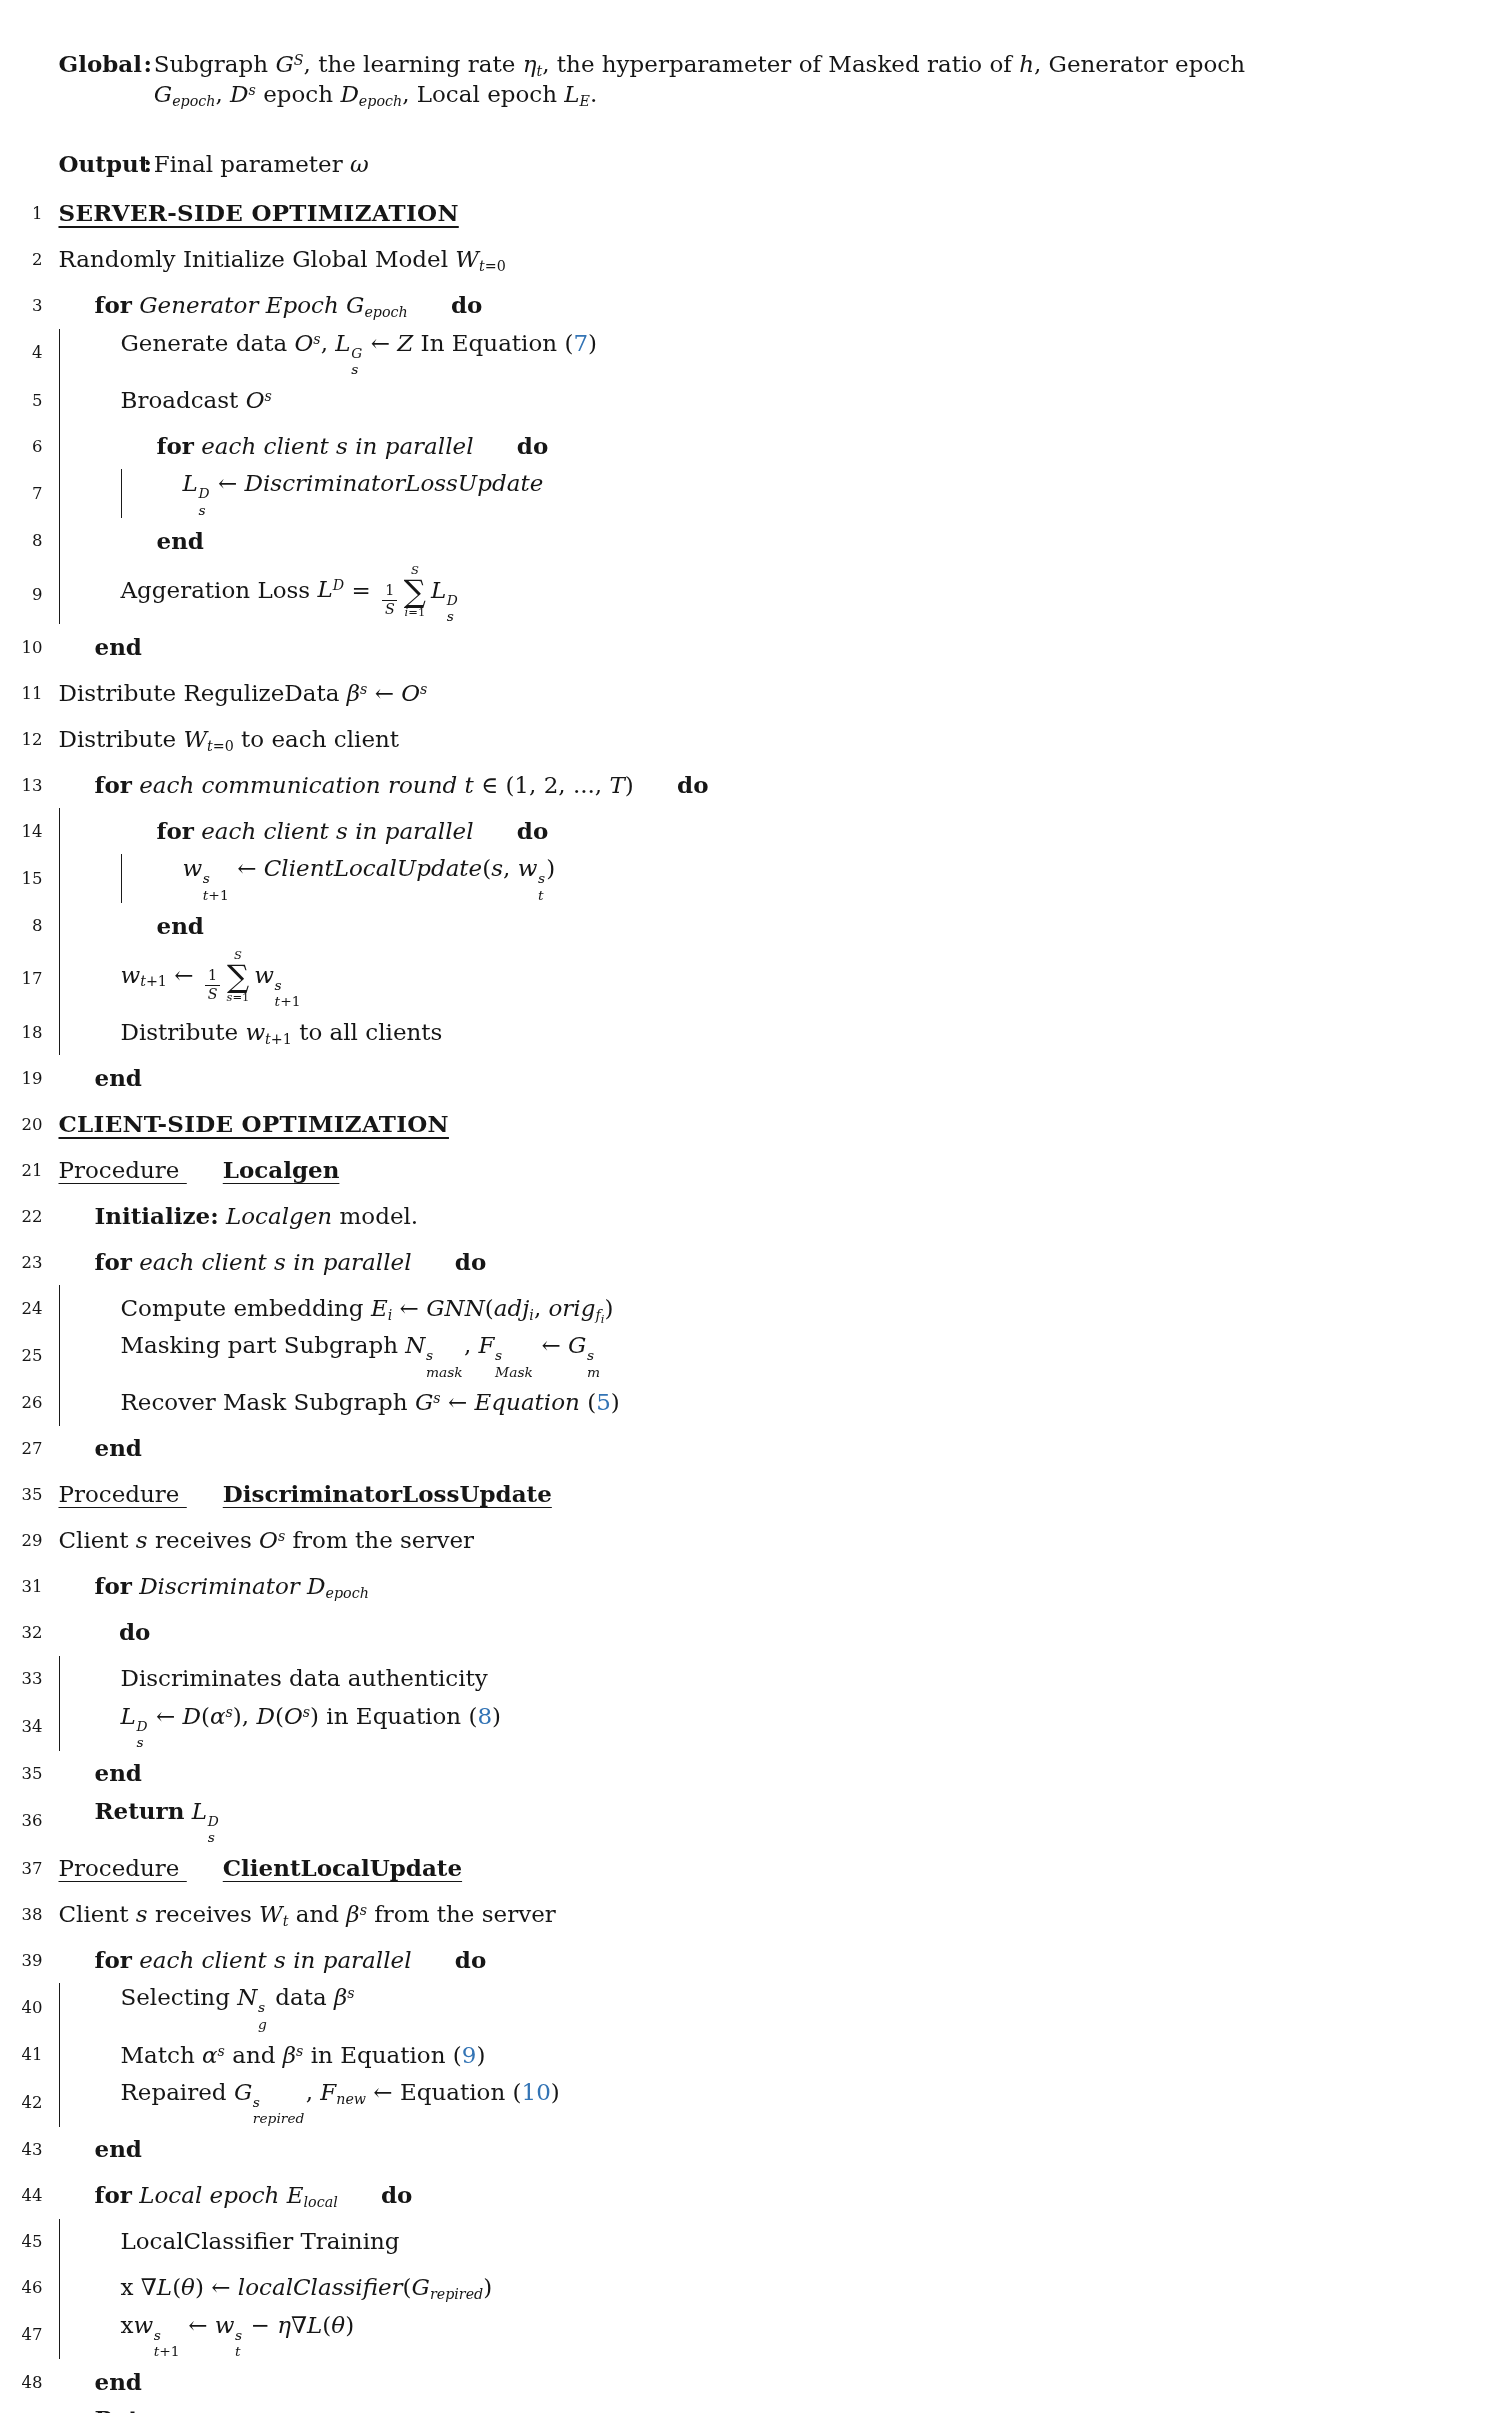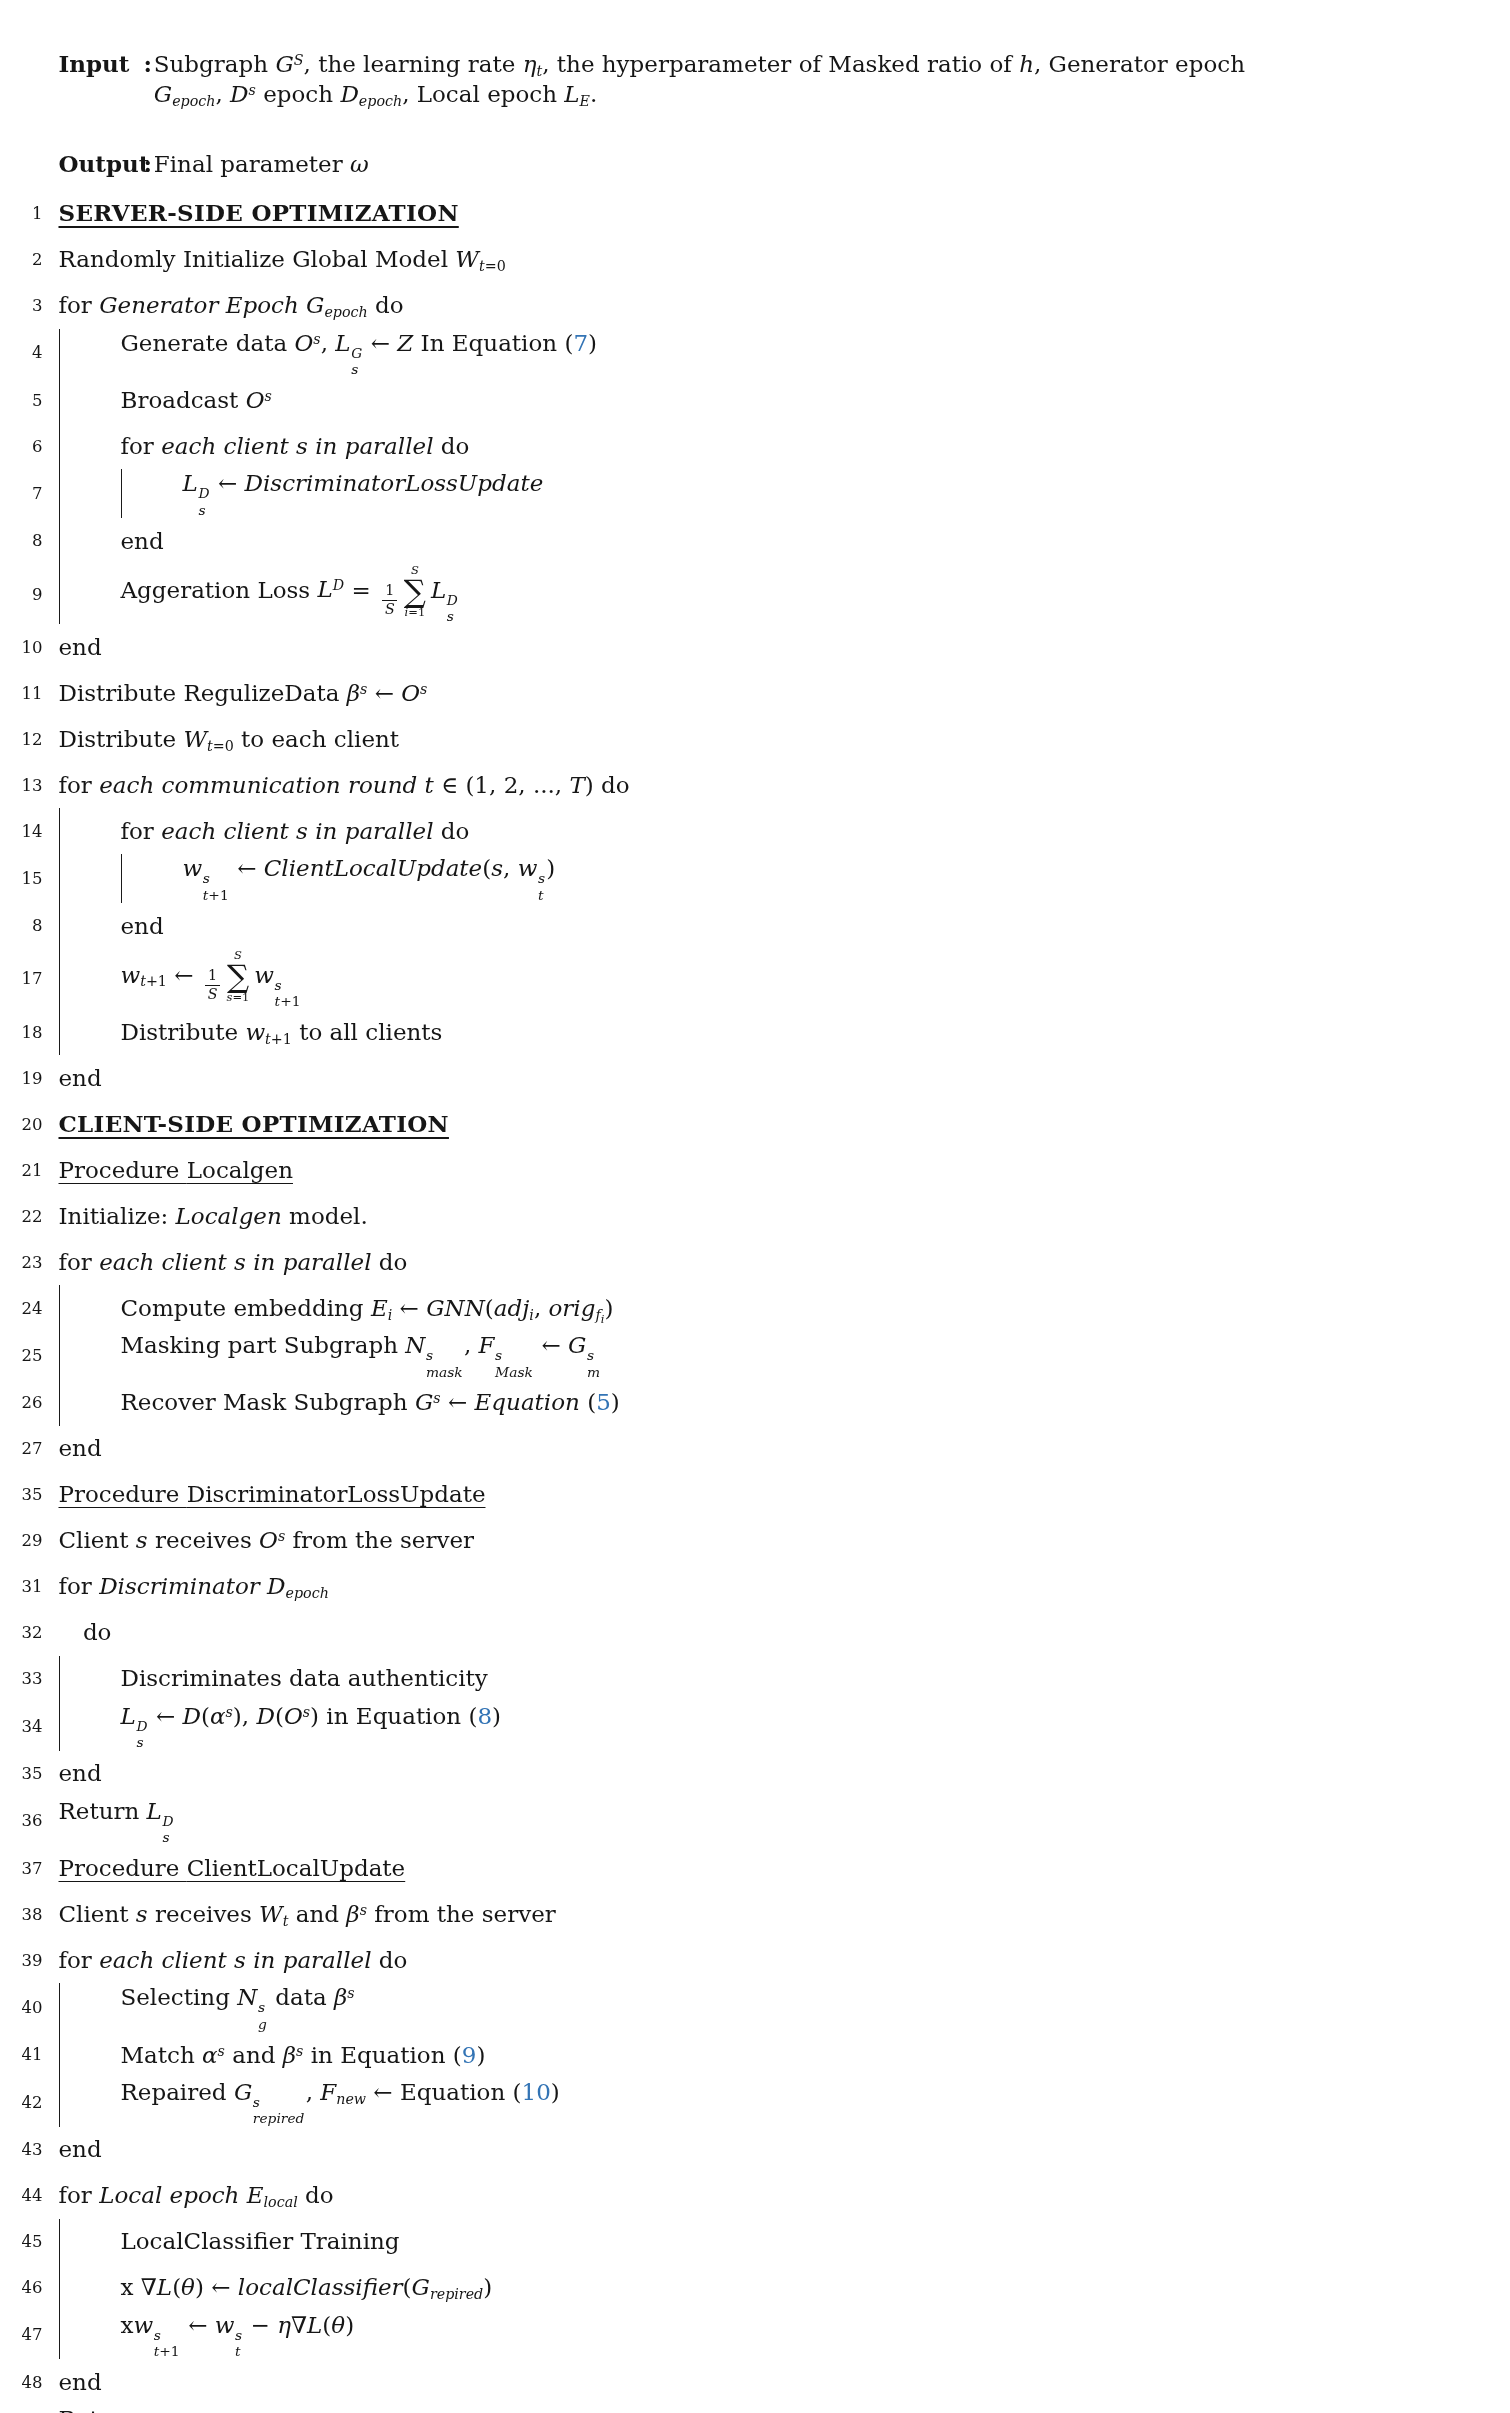--- a/index.html
+++ b/index.html
@@ -24,21 +24,21 @@
   .line{display:flex;align-items:center;min-height:46px;}
   .num{
     flex:none;width:34px;text-align:right;padding-right:16px;
     font-size:16.5px;color:#161616;
   }
   .guide{flex:none;width:61px;align-self:stretch;border-left:1.2px solid #1a1a1a;}
   .content{flex:1;line-height:1.25;}
   .line.pad-sm .content{padding-left:24.4px;}
 
   
-  b{font-weight:normal;}
+  b{font-weight:bold;margin-left:36px;}
   i{font-style:italic;}
   .title{
     font-weight:bold;
     text-decoration:underline;
     text-underline-offset:4.9px;
     text-decoration-thickness:1.5px;
     letter-spacing:0.3px;
     text-align:center;
   }
   .proc{
@@ -78,21 +78,21 @@
 
   .ref{color:var(--ref,#3374b5);}
 </style>
 </head>
 <body>
 
 <div class="page">
 
   <div class="header">
     <div class="io-row">
-      <span class="io-label">Input</span>
+      <span class="io-label">Global</span>
         <span class="io-colon">:</span>
       <span class="io-text">Subgraph <span class="cal">G</span><sup><i>S</i></sup>, the learning rate <i>η<sub>t</sub></i>, the hyperparameter of Masked ratio of <i>h</i>, Generator epoch<br><i>G<sub>epoch</sub></i>, <i>D<sup>s</sup></i> epoch <i>D<sub>epoch</sub></i>, Local epoch <i>L<sub>E</sub></i>.</span>
     </div>
     <div class="io-row">
       <span class="io-label">Output</span>
         <span class="io-colon">:</span>
       <span class="io-text">Final parameter <i>ω</i></span>
     </div>
   </div>
 

